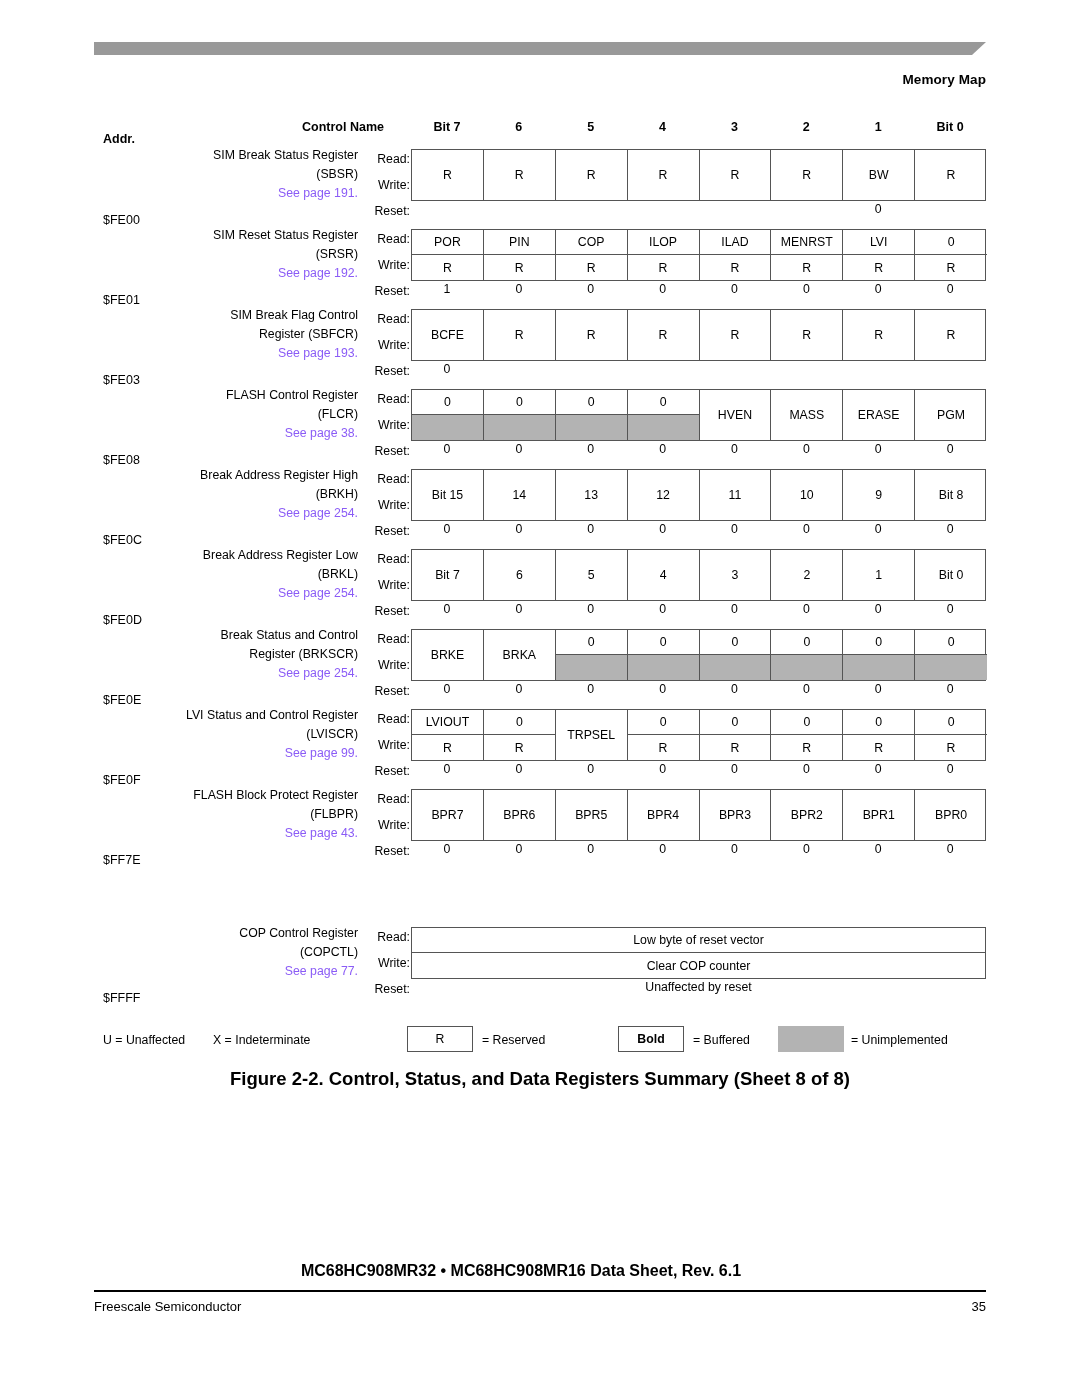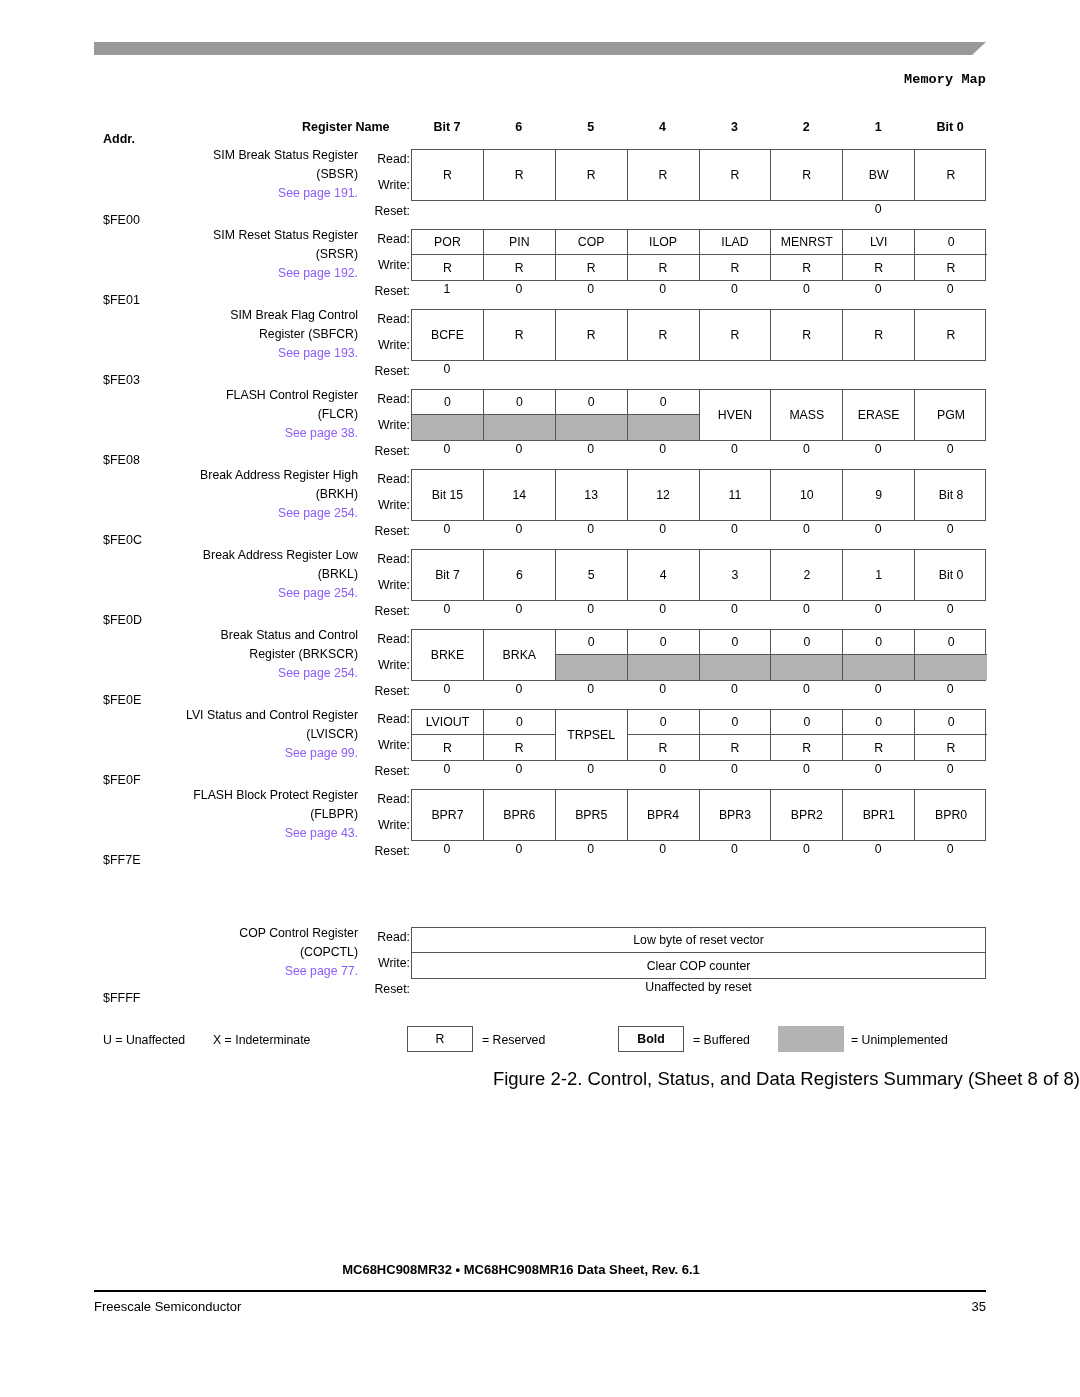--- a/index.html
+++ b/index.html
@@ -11,21 +11,21 @@
     overflow:hidden;
   }
   
   .page{position:absolute;left:0;top:0;width:1080px;height:1397px;}
   .banner{
     position:absolute;left:94px;top:42px;width:892px;height:13px;
   }
   .banner svg{display:block;}
   .banner-title{
     position:absolute;right:94px;top:72px;
-    font-size:13.5px;font-weight:bold;letter-spacing:.1px;font-family:Liberation Mono, monospace;
+    font-size:13.5px;font-weight:bold;letter-spacing:.1px;
   }
   
   .reg-table{
     position:absolute;left:94px;top:118px;width:892px;
   }
   .colhead{position:relative;height:22px;}
   .colhead .addr-h{
     position:absolute;left:9px;top:14px;font-size:12.5px;font-weight:bold;
   }
   .colhead .name-h{
@@ -113,27 +113,27 @@
     border:1.3px solid #555;box-sizing:border-box;
     display:flex;align-items:center;justify-content:center;
     font-size:12.3px;font-weight:bold;
   }
   .legend .boxG{
     position:absolute;left:684px;top:0px;width:66px;height:26px;
     background:#b3b3b3;border:1px solid #b3b3b3;box-sizing:border-box;
   }
   
   .caption{
-    position:absolute;left:0;top:1068px;width:1080px;text-align:right;
-    font-size:18.5px;font-weight:normal;
+    position:absolute;left:0;top:1068px;width:1080px;text-align:center;
+    font-size:18.5px;font-weight:bold;
   }
   
   .foot-title{
     position:absolute;left:0;top:1262px;width:1042px;text-align:center;
-    font-size:13px;font-weight:bold;
+    font-size:16px;font-weight:bold;
   }
   .foot-rule{
     position:absolute;left:94px;top:1290px;width:892px;height:2.2px;background:#000;
   }
   .foot-left{
     position:absolute;left:94px;top:1299px;font-size:13px;
   }
   .foot-right{
     position:absolute;right:94px;top:1299px;font-size:13px;
   }
@@ -147,21 +147,21 @@
     <svg width="892" height="13" viewBox="0 0 892 13">
       <polygon points="0,0 892,0 878,13 0,13" fill="#999999"></polygon>
     </svg>
   </div>
   <div class="banner-title">Memory Map</div>
 
   <div class="reg-table">
 
     <div class="colhead">
       <div class="addr-h">Addr.</div>
-      <div class="name-h">Register Name</div>
+      <div class="name-h">Control Name</div>
       <div class="bits">
         <span>Bit 7</span>
         <span>6</span>
         <span>5</span>
         <span>4</span>
         <span>3</span>
         <span>2</span>
         <span>1</span>
         <span>Bit 0</span>
       </div>

